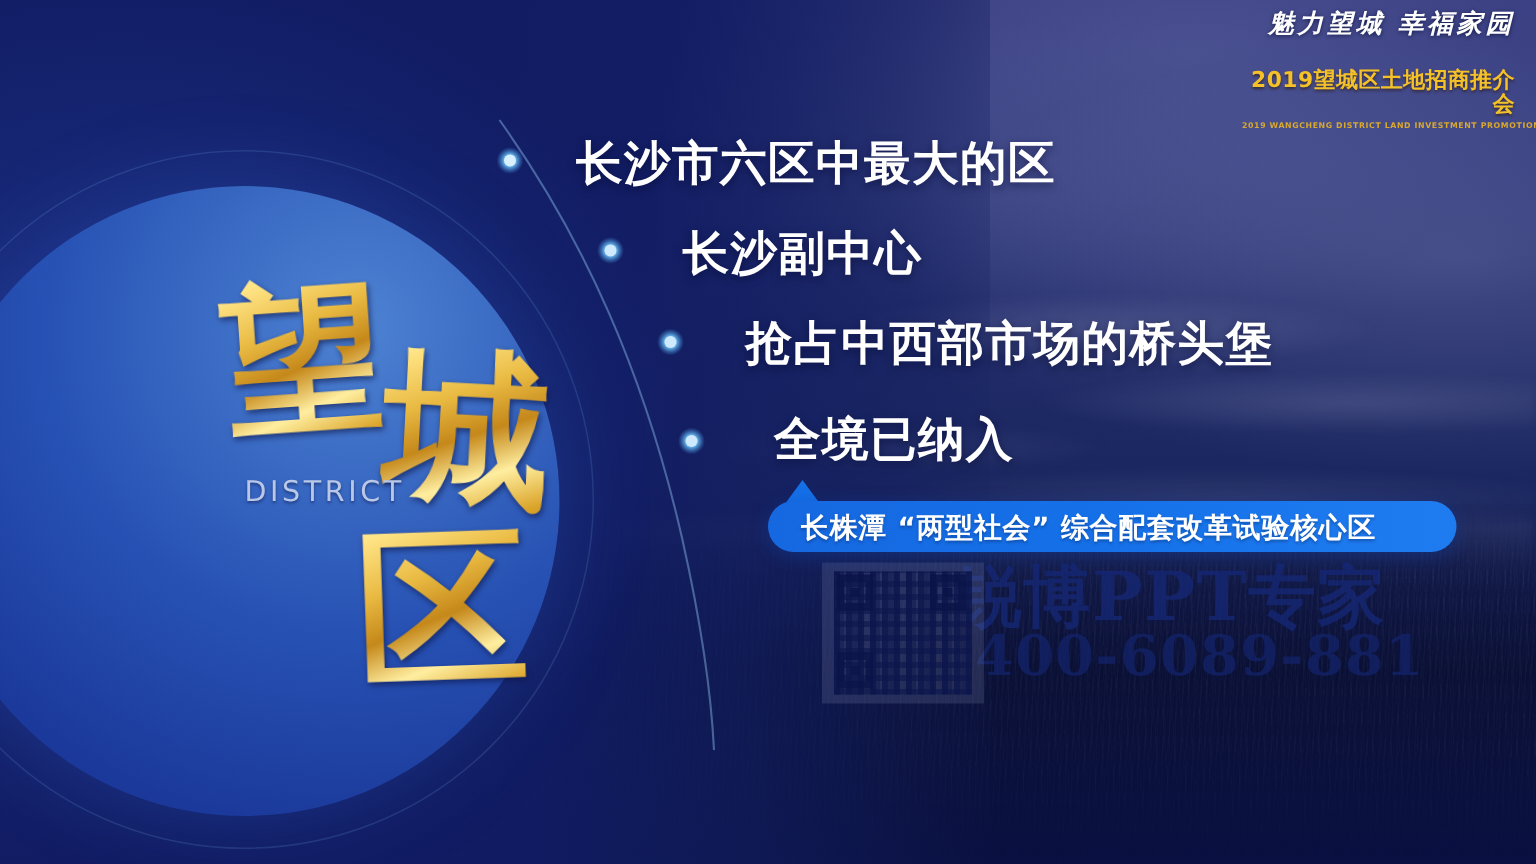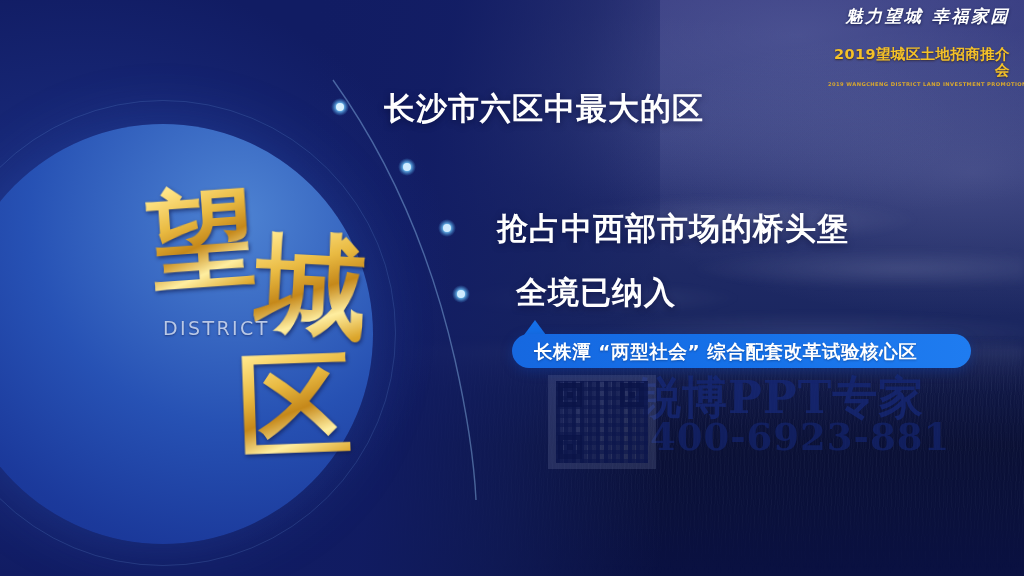--- a/index.html
+++ b/index.html
@@ -237,35 +237,36 @@
     <circle cx="340" cy="107" r="4" fill="#d9f1ff"></circle>
     <circle cx="407" cy="167" r="9" fill="url(#dotGlow)"></circle>
     <circle cx="407" cy="167" r="4" fill="#cfeaff"></circle>
     <circle cx="447" cy="228" r="9" fill="url(#dotGlow)"></circle>
     <circle cx="447" cy="228" r="4" fill="#cfeaff"></circle>
     <circle cx="461" cy="294" r="9" fill="url(#dotGlow)"></circle>
     <circle cx="461" cy="294" r="4" fill="#cfeaff"></circle>
   </svg>
 
   <div class="wm wm-brand">锐博PPT专家</div>
-  <div class="wm wm-phone">400-6923-881</div>
+  <div class="wm wm-phone">400-6089-881</div>
   <div class="wm wm-qr">
     <div class="qrgrid"></div>
     <div class="qr-eye qr-e1">
         <i></i>
       </div>
     <div class="qr-eye qr-e2">
         <i></i>
       </div>
     <div class="qr-eye qr-e3">
         <i></i>
       </div>
   </div>
 
   <div class="bullet-text b1">长沙市六区中最大的区</div>
+  <div class="bullet-text b2">长沙副中心</div>
   <div class="bullet-text b3">抢占中西部市场的桥头堡</div>
   <div class="bullet-text b4">全境已纳入</div>
 
   <div class="pill-pointer"></div>
 
   <div class="pill pill-1">长株潭 “两型社会” 综合配套改革试验核心区</div>
 
   <div class="event-logo">
     <div class="ev-calli">魅力望城 幸福家园</div>
     <div class="ev-title">2019望城区土地招商推介会</div>

